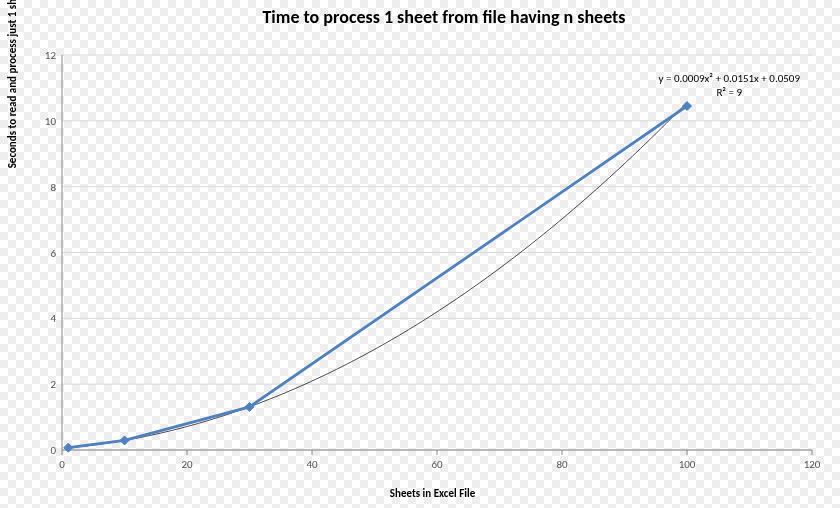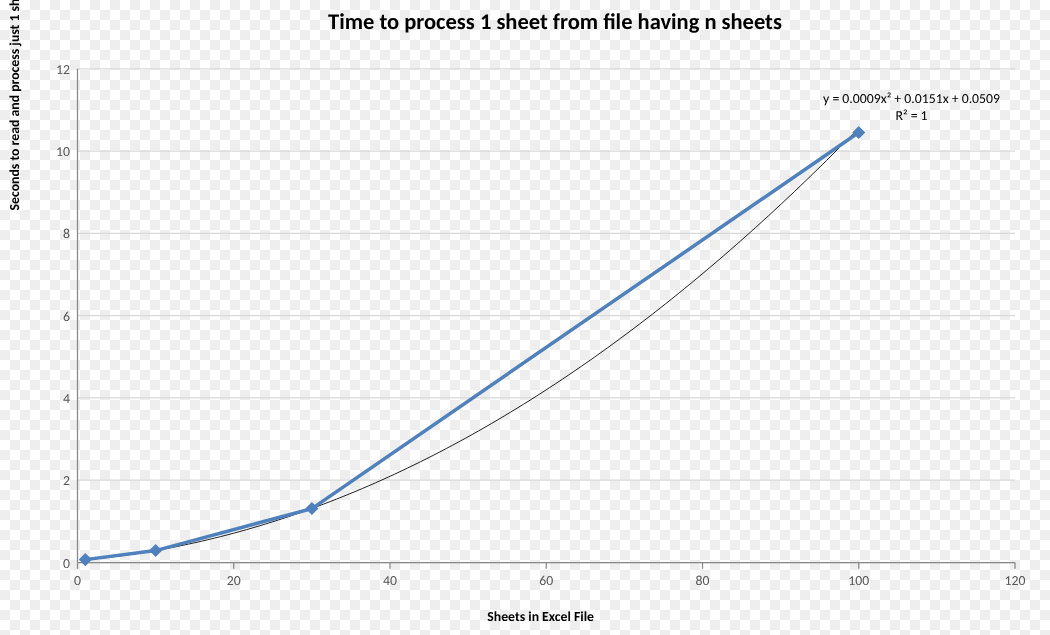--- a/index.html
+++ b/index.html
@@ -80,21 +80,21 @@
 <div class="checker"></div>
 
 <div class="wrap">
   <div class="title">Time to process 1 sheet from file having n sheets</div>
 
   <div class="ylabel">Seconds to read and process just 1 sheet</div>
   <div class="xlabel">Sheets in Excel File</div>
 
   <div class="trend">
     <div>y = 0.0009x² + 0.0151x + 0.0509</div>
-    <div>R² = 1</div>
+    <div>R² = 9</div>
   </div>
 
   <svg class="svgbox" viewBox="0 0 840 508">
 
     <g id="plot">
         <line x1="62" y1="450" x2="812" y2="450" stroke="#d9d9d9" stroke-width="1"></line>
         <text x="56" y="454" class="axis-tick-y">0</text>
         <line x1="62" y1="384.1666666666667" x2="812" y2="384.1666666666667" stroke="#d9d9d9" stroke-width="1"></line>
         <text x="56" y="388.1666666666667" class="axis-tick-y">2</text>
         <line x1="62" y1="318.33333333333337" x2="812" y2="318.33333333333337" stroke="#d9d9d9" stroke-width="1"></line>

